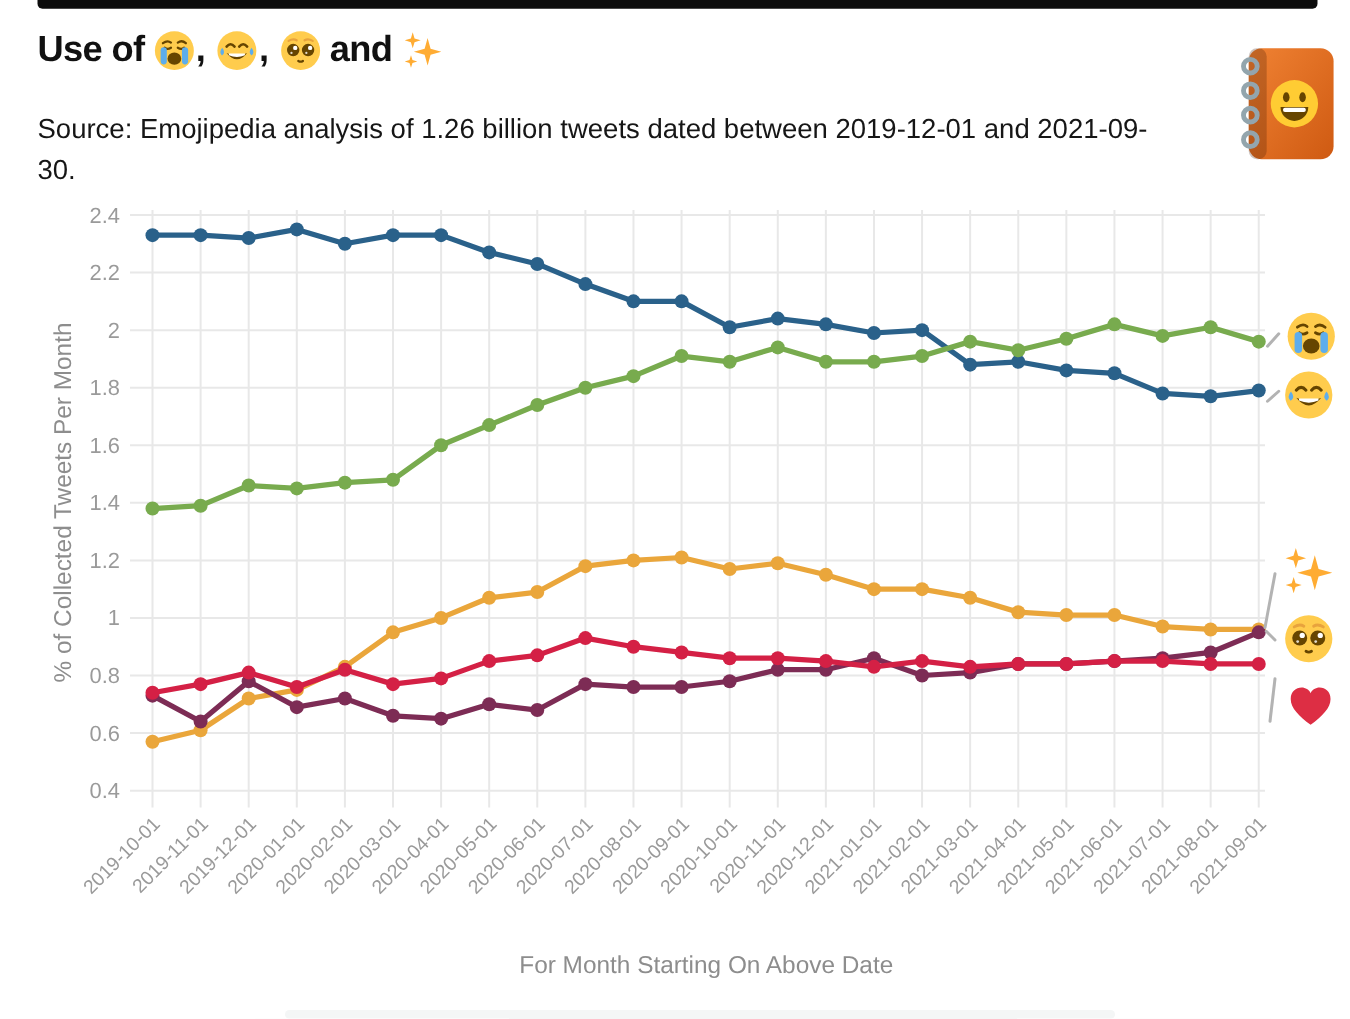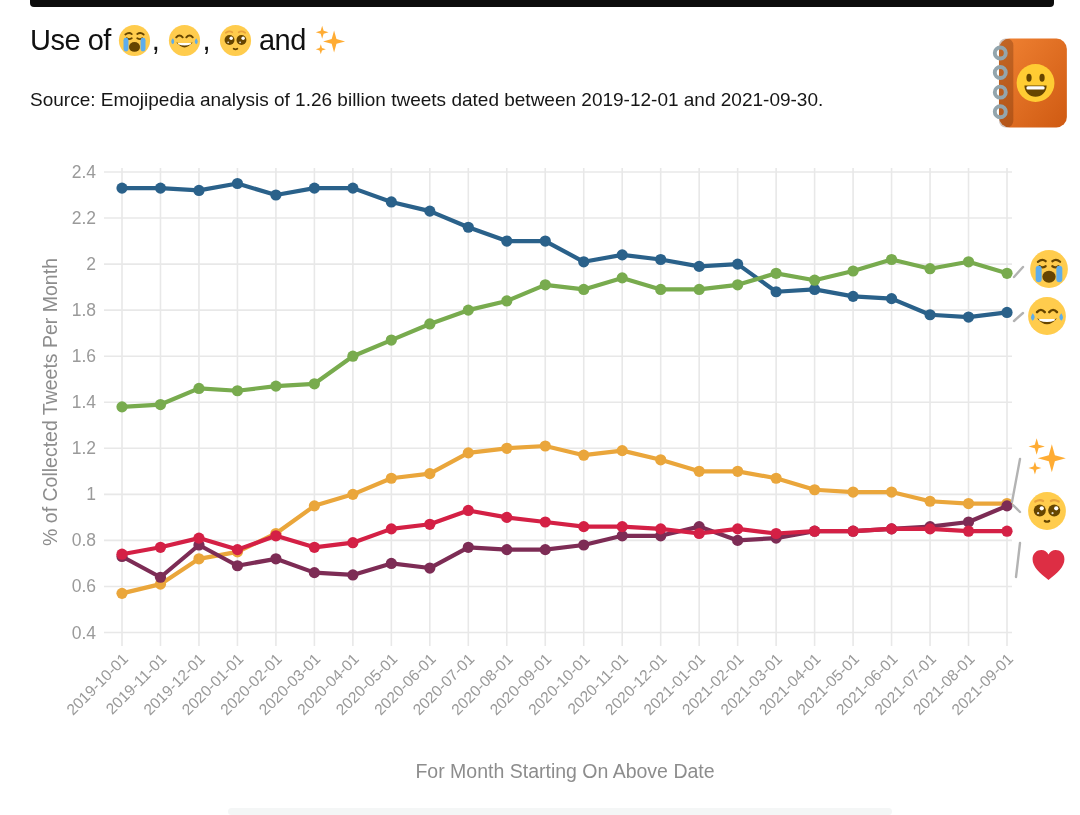--- a/index.html
+++ b/index.html
@@ -1,25 +1,25 @@
 <!DOCTYPE html>
 <html><head>
 <meta charset="utf-8">
 <style>
   html,body{margin:0;padding:0;background:#fdfdfd;}
   .page{position:relative;width:1080px;height:815px;background:#ffffff;overflow:hidden;
         font-family:"Liberation Sans",sans-serif;}
   .top-strip{position:absolute;left:30px;top:0;width:1024px;height:7px;background:#0c0c0c;
              border-radius:0 0 4px 4px;}
   .bottom-strip{position:absolute;left:228px;top:808px;width:664px;height:7px;background:#f4f6f6;border-radius:4px;}
-  .title{position:absolute;left:30px;top:24px;width:950px;font-size:29px;font-weight:400;color:#111;
+  .title{position:absolute;left:30px;top:24px;width:950px;font-size:29px;font-weight:700;color:#111;
          letter-spacing:-0.5px;display:flex;align-items:flex-start;gap:6px;white-space:nowrap;}
   .title .t-em{width:33px;height:33px;flex:0 0 auto;margin:0 1px;}
   .title .sep{margin-left:-6px;margin-right:2px;}
-  .source{position:absolute;left:30px;top:86px;width:900px;font-size:19px;color:#161616;line-height:1.5;}
+  .source{position:absolute;left:30px;top:86px;width:900px;font-size:22px;color:#161616;line-height:1.5;}
   .logo{position:absolute;left:988px;top:36px;width:82px;height:94px;}
   .legend-em{position:absolute;}
   svg.chart{position:absolute;left:0;top:0;width:1080px;height:815px;}
   text{font-family:"Liberation Sans",sans-serif;}
 </style>
 </head>
 <body>
 
 <svg width="0" height="0" style="position:absolute" aria-hidden="true">
   <defs>

